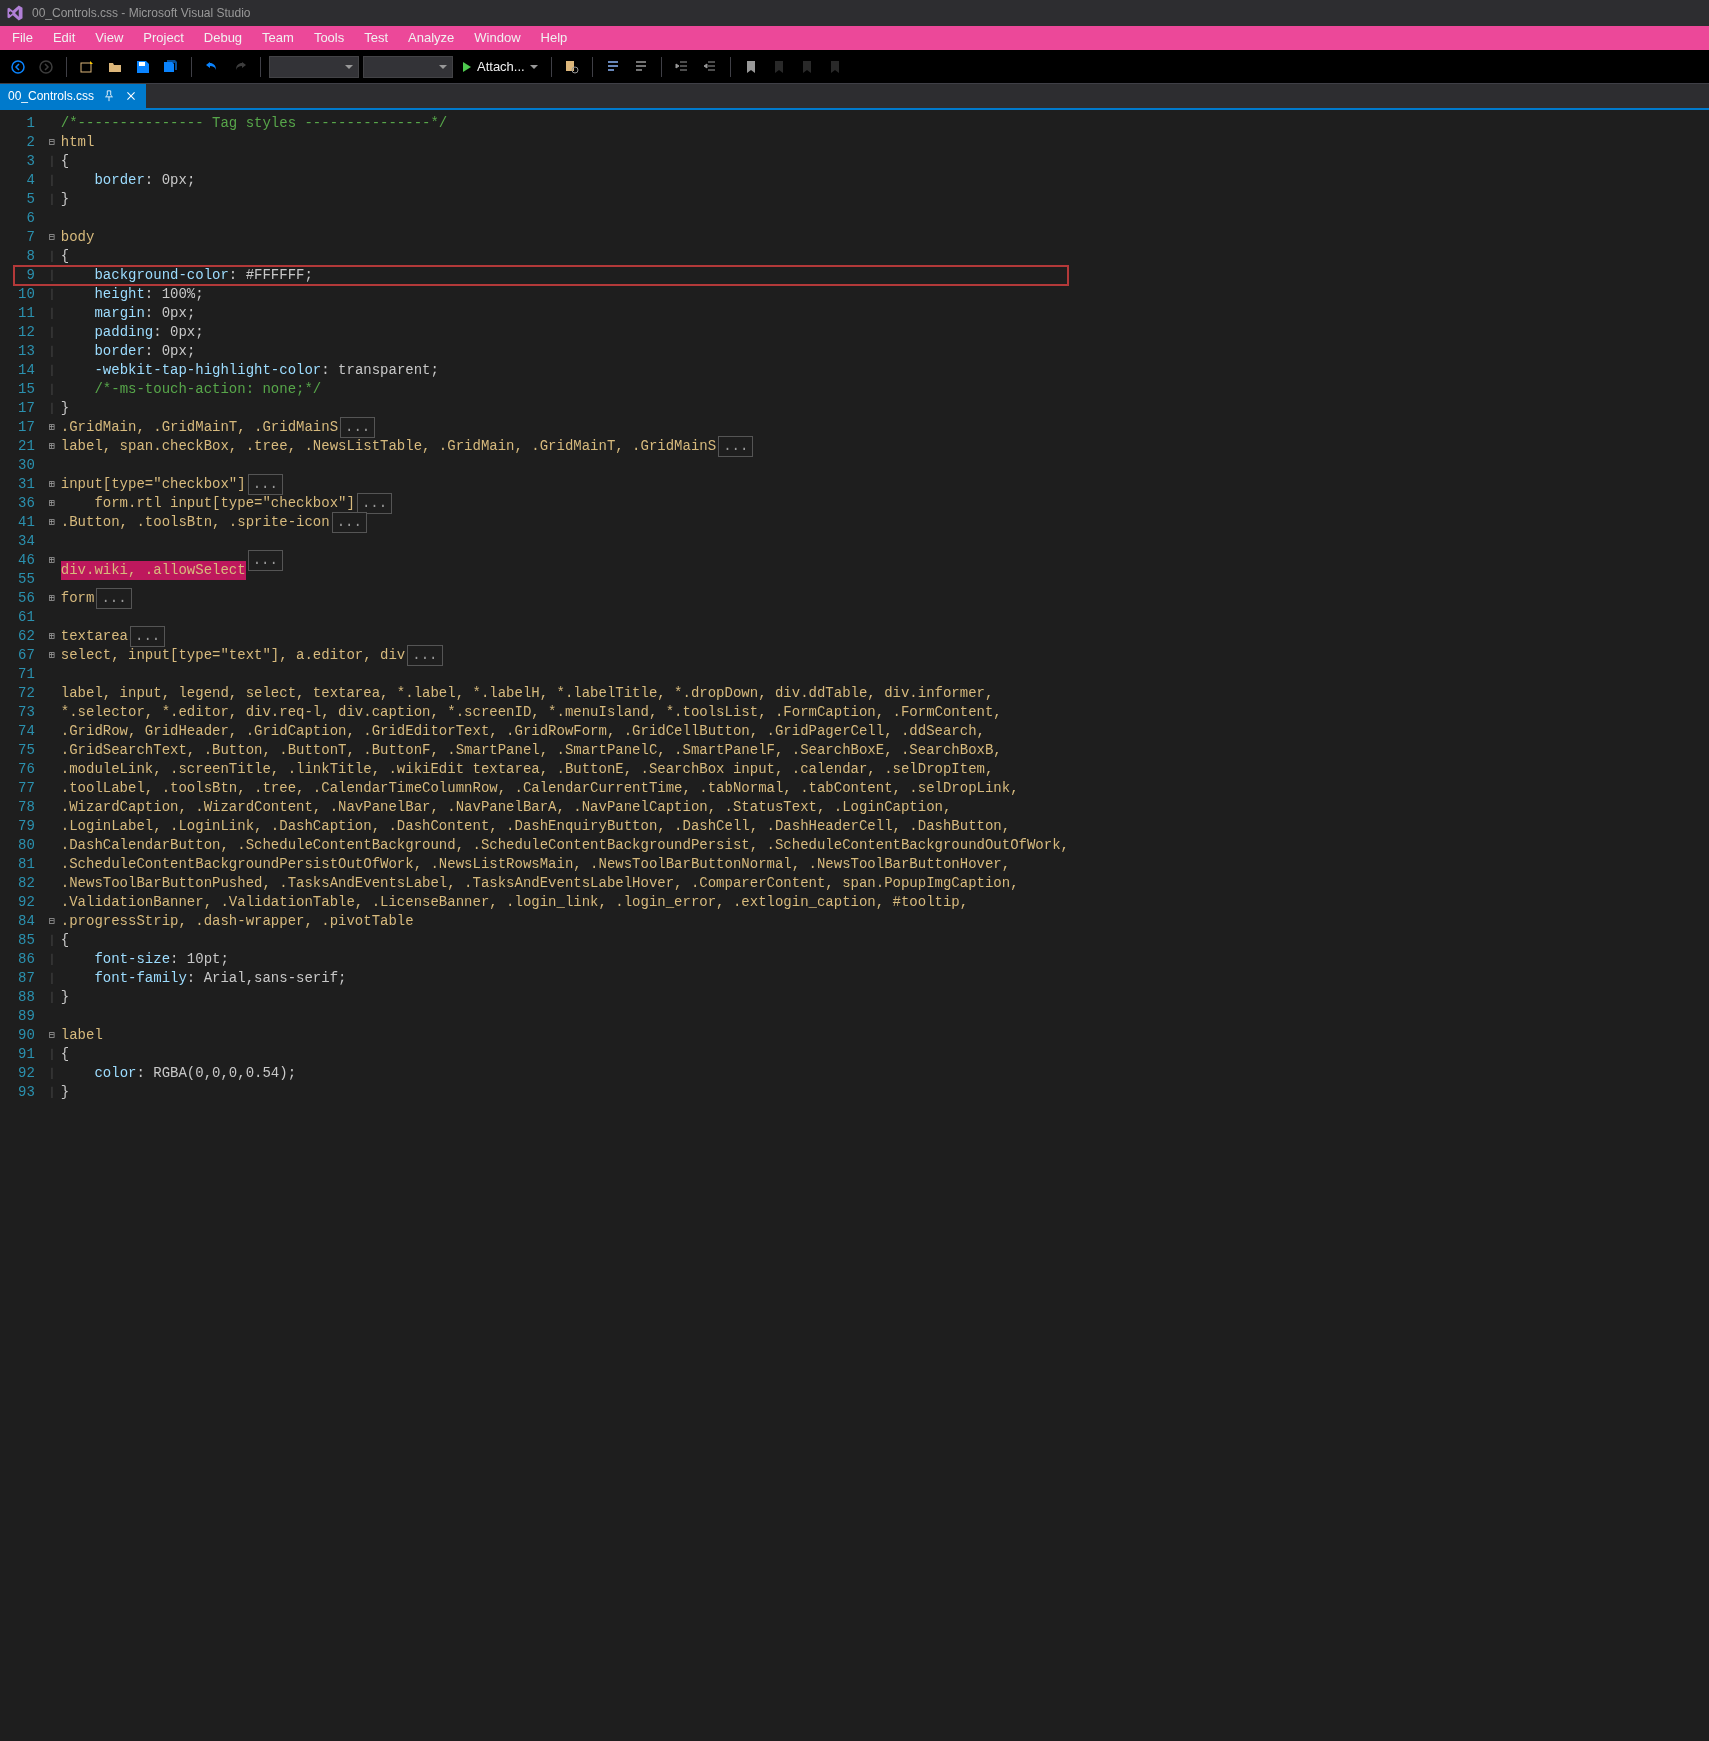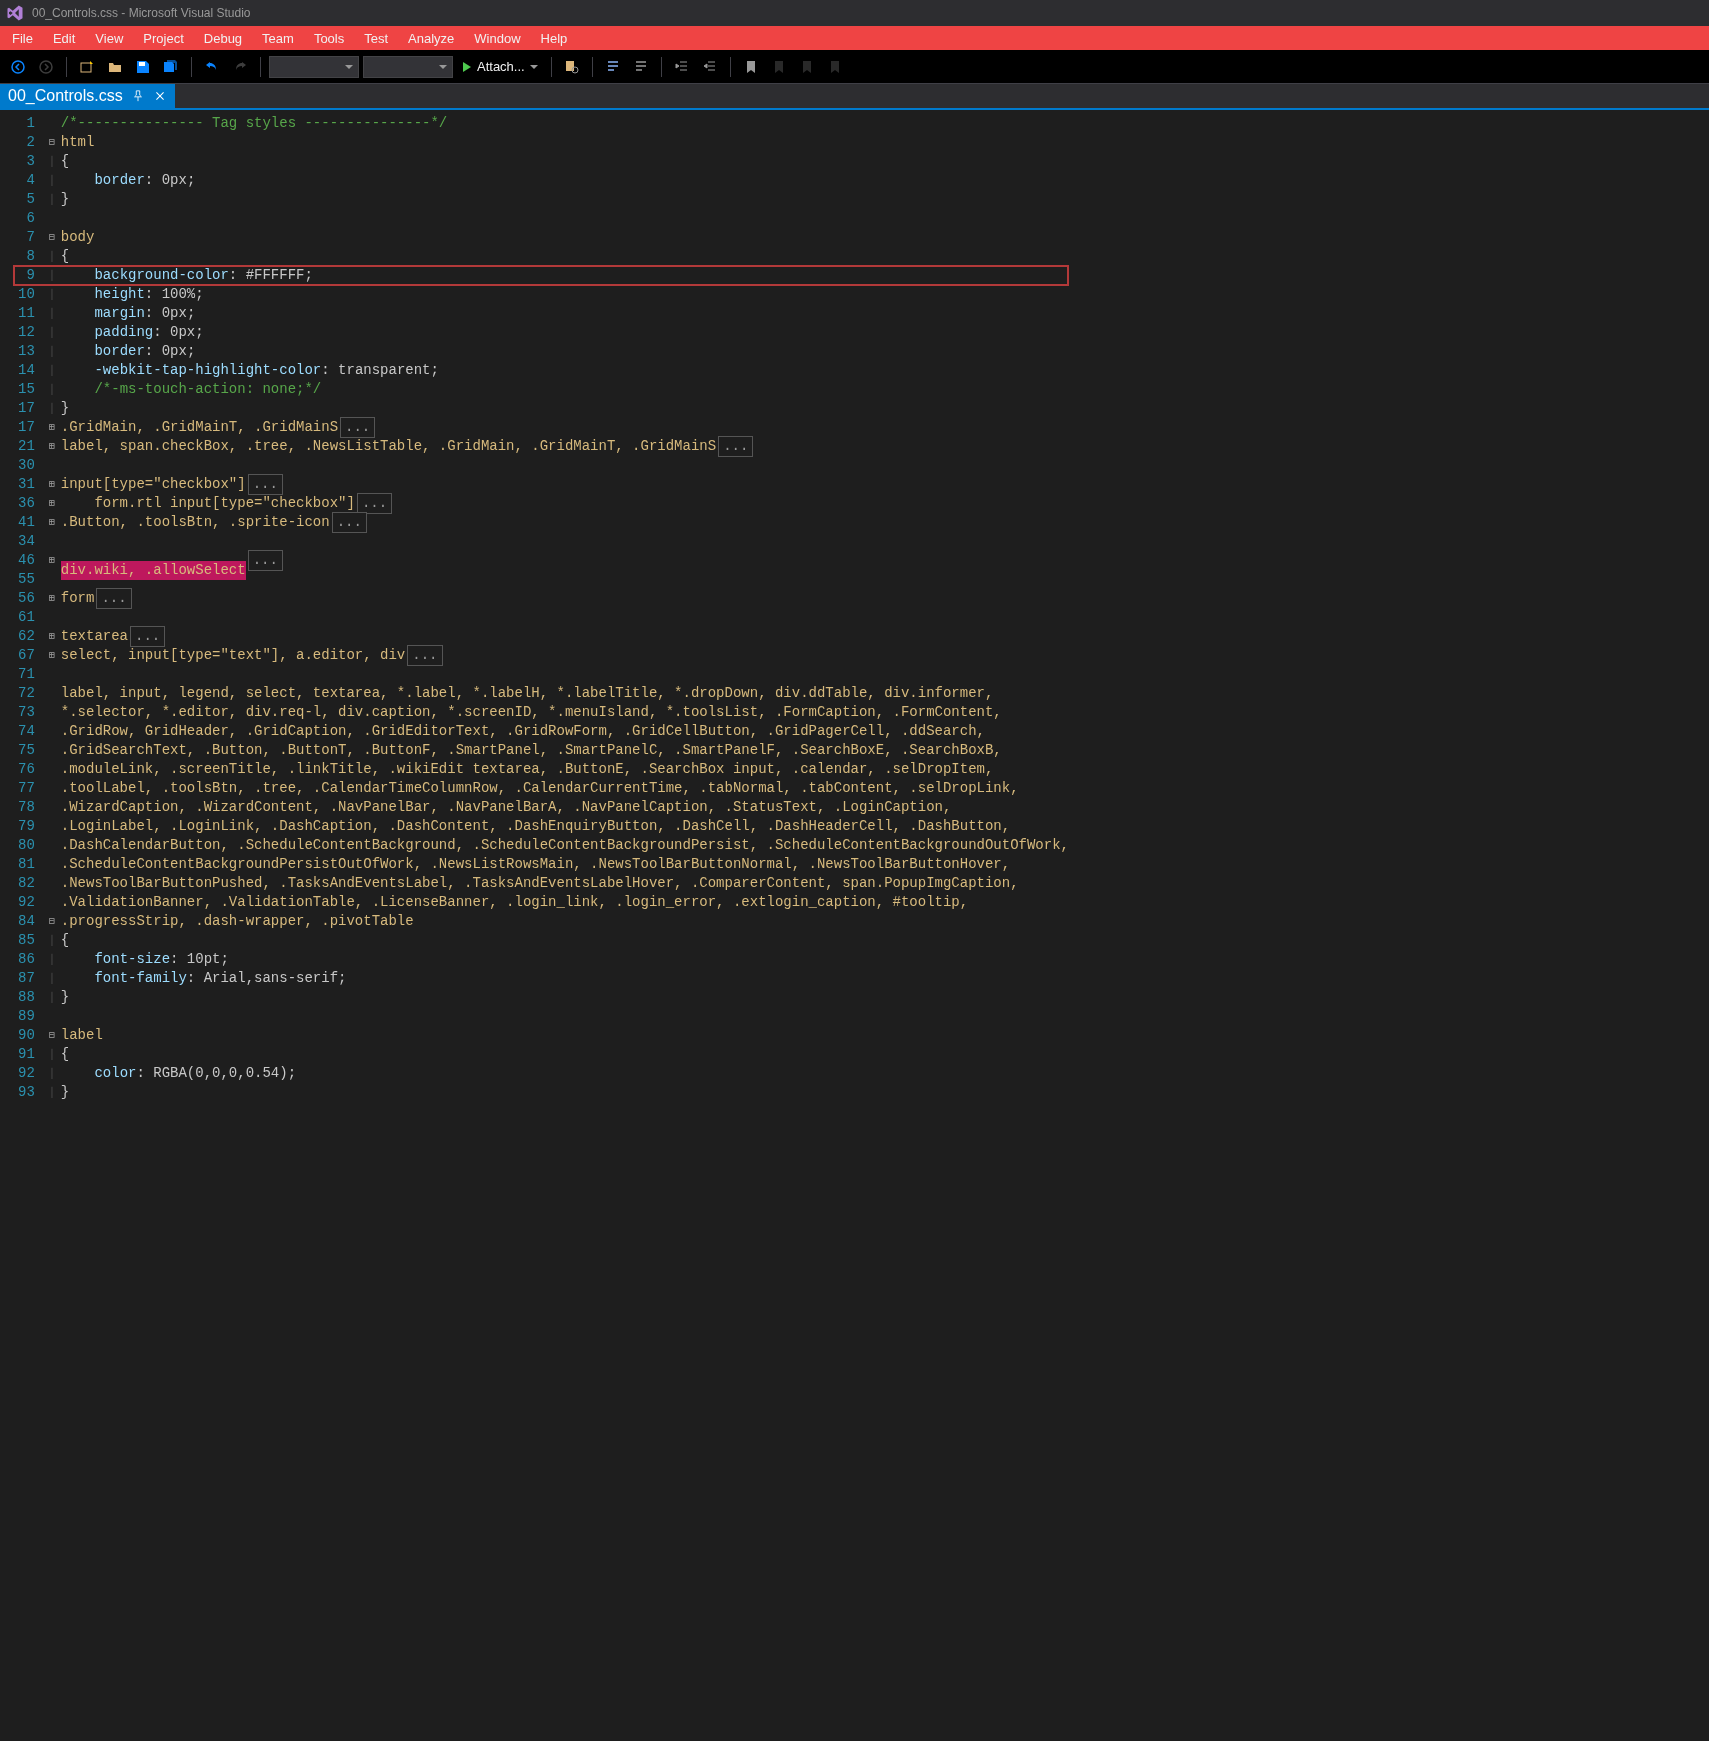--- a/index.html
+++ b/index.html
@@ -19,24 +19,23 @@
     color: #999;
   }
   .titlebar .vs-logo {
     width: 18px; height: 18px;
     margin-right: 8px;
   }
   .titlebar .title { color: #999; font-size: 12px; }
 
   .menubar {
     display: flex;
-    align-items: center;
     height: 24px;
     padding: 0 2px;
-    background: #ef4444;
+    background: #ec4899;
   }
   .menubar .menu-item {
     padding: 4px 10px;
     color: #f1f1f1;
     font-size: 13px;
     cursor: default;
   }
 
   .toolbar {
     display: flex;
@@ -110,21 +109,21 @@
     border-bottom: 2px solid #007acc;
   }
   .tabstrip .tab {
     display: flex;
     align-items: center;
     height: 24px;
     padding: 0 8px;
     background: #007acc;
     color: #fff;
     gap: 8px;
-    font-size: 16px;
+    font-size: 12px;
   }
   .tabstrip .tab .pin, .tabstrip .tab .close {
     width: 14px; height: 14px;
     display: inline-flex; align-items: center; justify-content: center;
   }
 
   .editor {
     display: flex;
     background: #1e1e1e;
     height: calc(100% - 26px - 24px - 34px - 26px);

